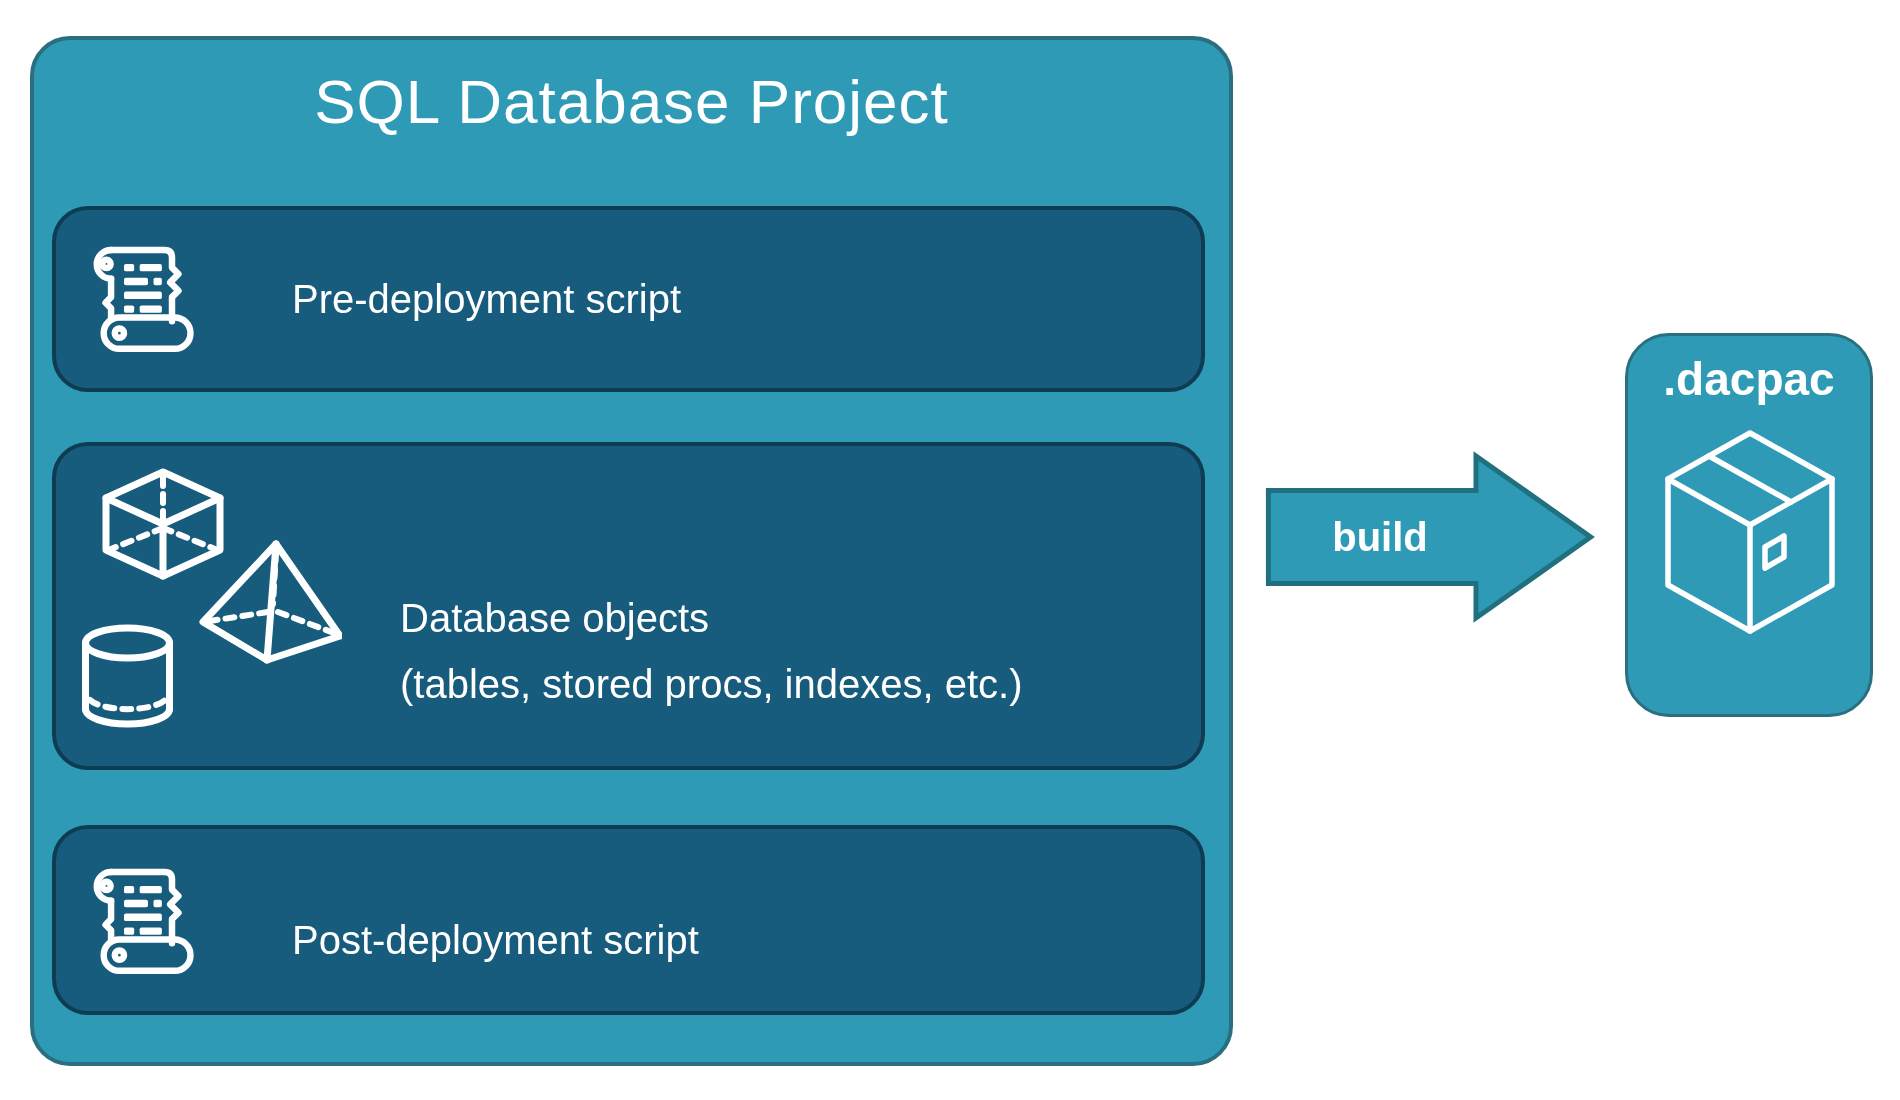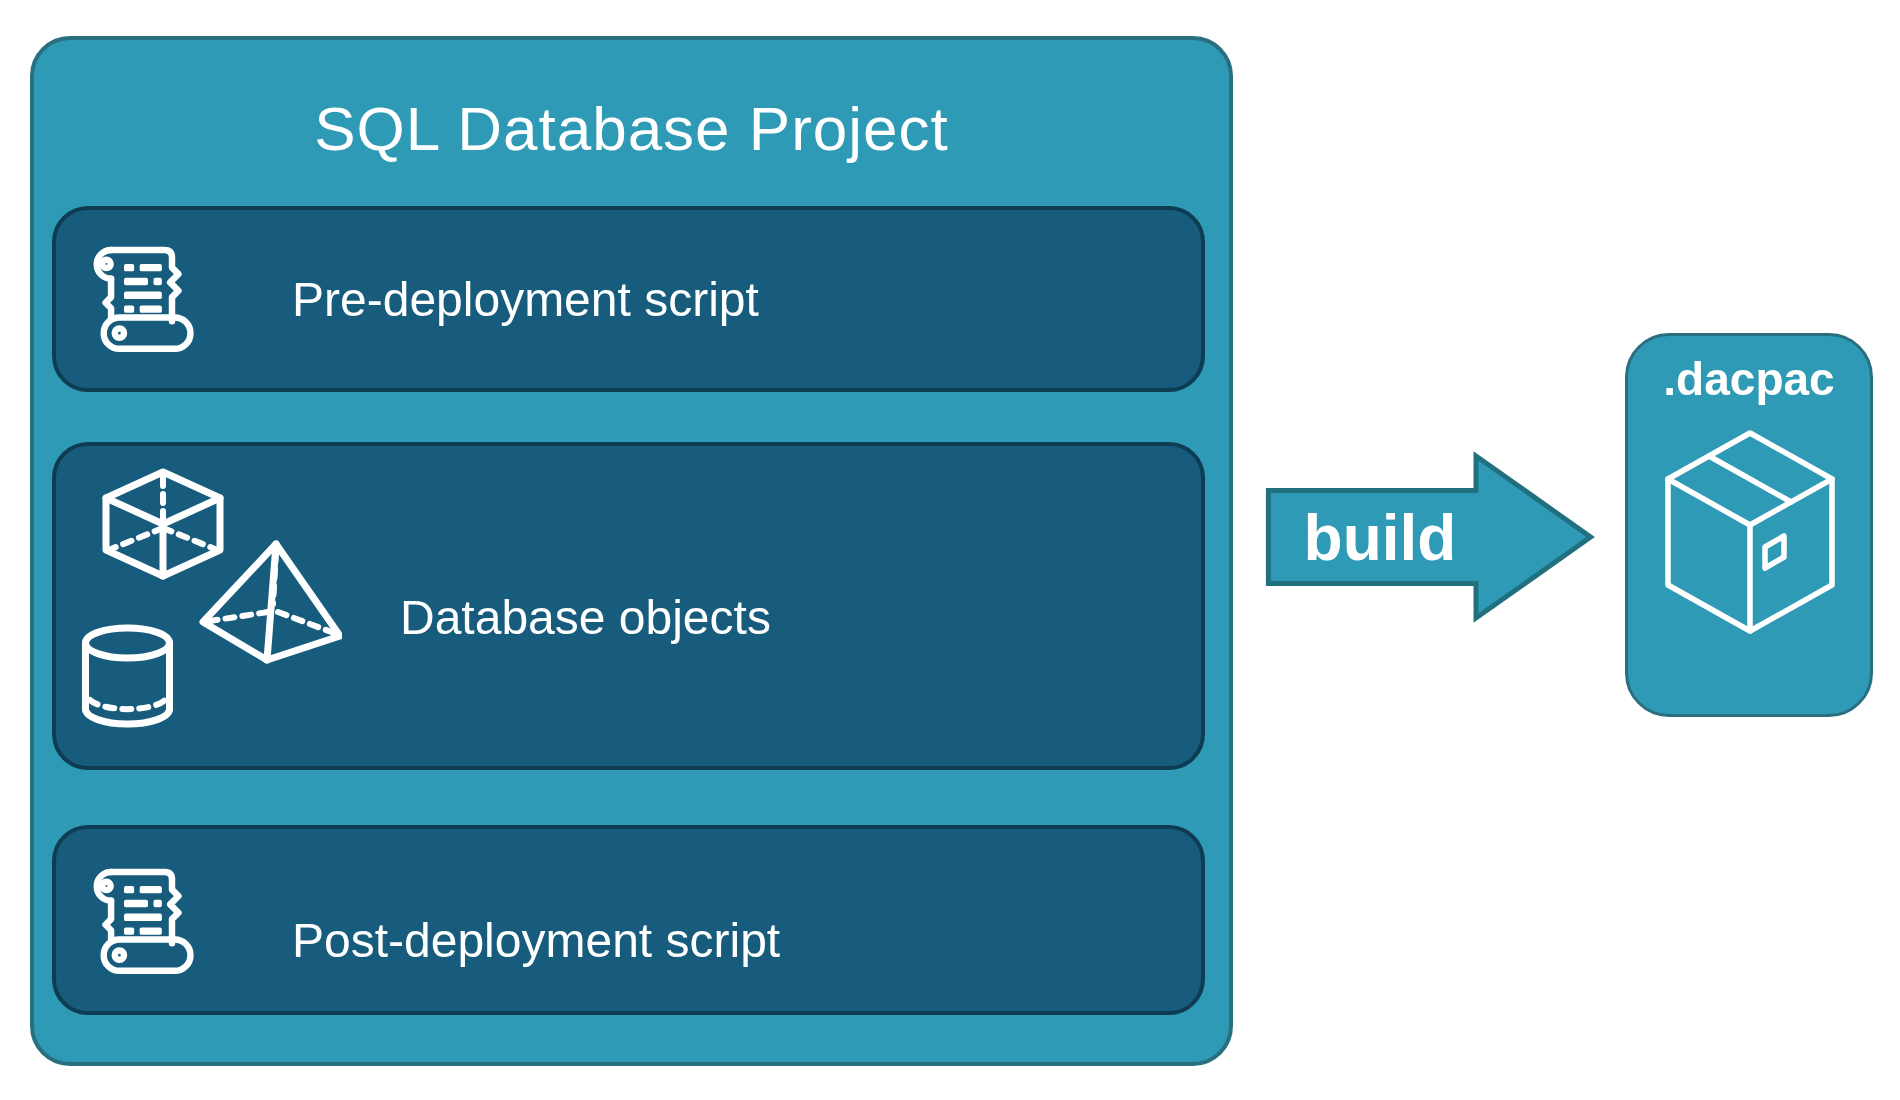--- a/index.html
+++ b/index.html
@@ -33,59 +33,58 @@
     border-radius: 40px;
   }
   .project-title {
     left: 30px; top: 66px;
     width: 1203px;
     text-align: center;
     color: var(--text);
     font-size: 62px;
     font-weight: 400;
     letter-spacing: 1px;
-    margin-top: 27px;
   }
 
   
   .item-box {
     left: 52px;
     width: 1153px;
     background: var(--item-fill);
     border: 4px solid var(--item-border);
     border-radius: 36px;
   }
   .item-box.pre  { top: 206px; height: 186px; }
   .item-box.obj  { top: 442px; height: 328px; }
   .item-box.post { top: 825px; height: 190px; }
 
   .item-label {
     color: var(--text);
-    font-size: 48px;
+    font-size: 40px;
     font-weight: 400;
     display: flex;
     align-items: center;
   }
   .label-pre  { left: 292px; top: 206px; height: 186px; }
   .label-post { left: 292px; top: 825px; height: 230px; }
   .label-obj  { left: 400px; top: 585px; line-height: 66px; display: block; }
 
   .icon-svg { display: block; }
   .scroll-wrap1 { left: 76px; top: 238px; }
   .scroll-wrap2 { left: 76px; top: 860px; }
   .shapes-wrap  { left: 80px; top: 462px; }
 
   
   .arrow-wrap { left: 1265px; top: 451px; }
   .arrow-label {
     left: 1285px; top: 489px;
     width: 190px; height: 97px;
     display: flex; align-items: center; justify-content: center;
     color: var(--text);
-    font-size: 64px;
+    font-size: 40px;
     font-weight: 700;
   }
 
   
   .dacpac-box {
     left: 1625px; top: 333px;
     width: 248px; height: 384px;
     background: var(--container-fill);
     border: 3px solid var(--container-border);
     border-radius: 44px;
@@ -178,20 +177,21 @@
           <path d="M3.5,83 A42,15 0 0,0 87.5,83"></path>
         </g>
         <g class="stroke dashed" stroke-width="6">
           <path d="M8,74 A40,14 0 0,0 83,74"></path>
         </g>
       </g>
     </svg>
   </div>
   <div class="abs item-label label-obj">
     <div>Database objects</div>
+    <div>(tables, stored procs, indexes, etc.)</div>
   </div>
 
   <div class="abs item-box post"></div>
   <div class="abs scroll-wrap2">
     <svg class="icon-svg" width="120" height="122" viewBox="0 0 130 132">
       <g class="stroke" stroke-width="7">
         <path d="M38,13 A15.5,15.5 0 1,0 38,44"></path>
         <circle cx="33" cy="28" r="4.5"></circle>
         <path d="M38,13 H96 Q104,13 104,21 V32 l7,7 -9,9 9,9 -7,7 V90"></path>
         <path d="M38,44 V64 l-6,6 6,6 V88"></path>

